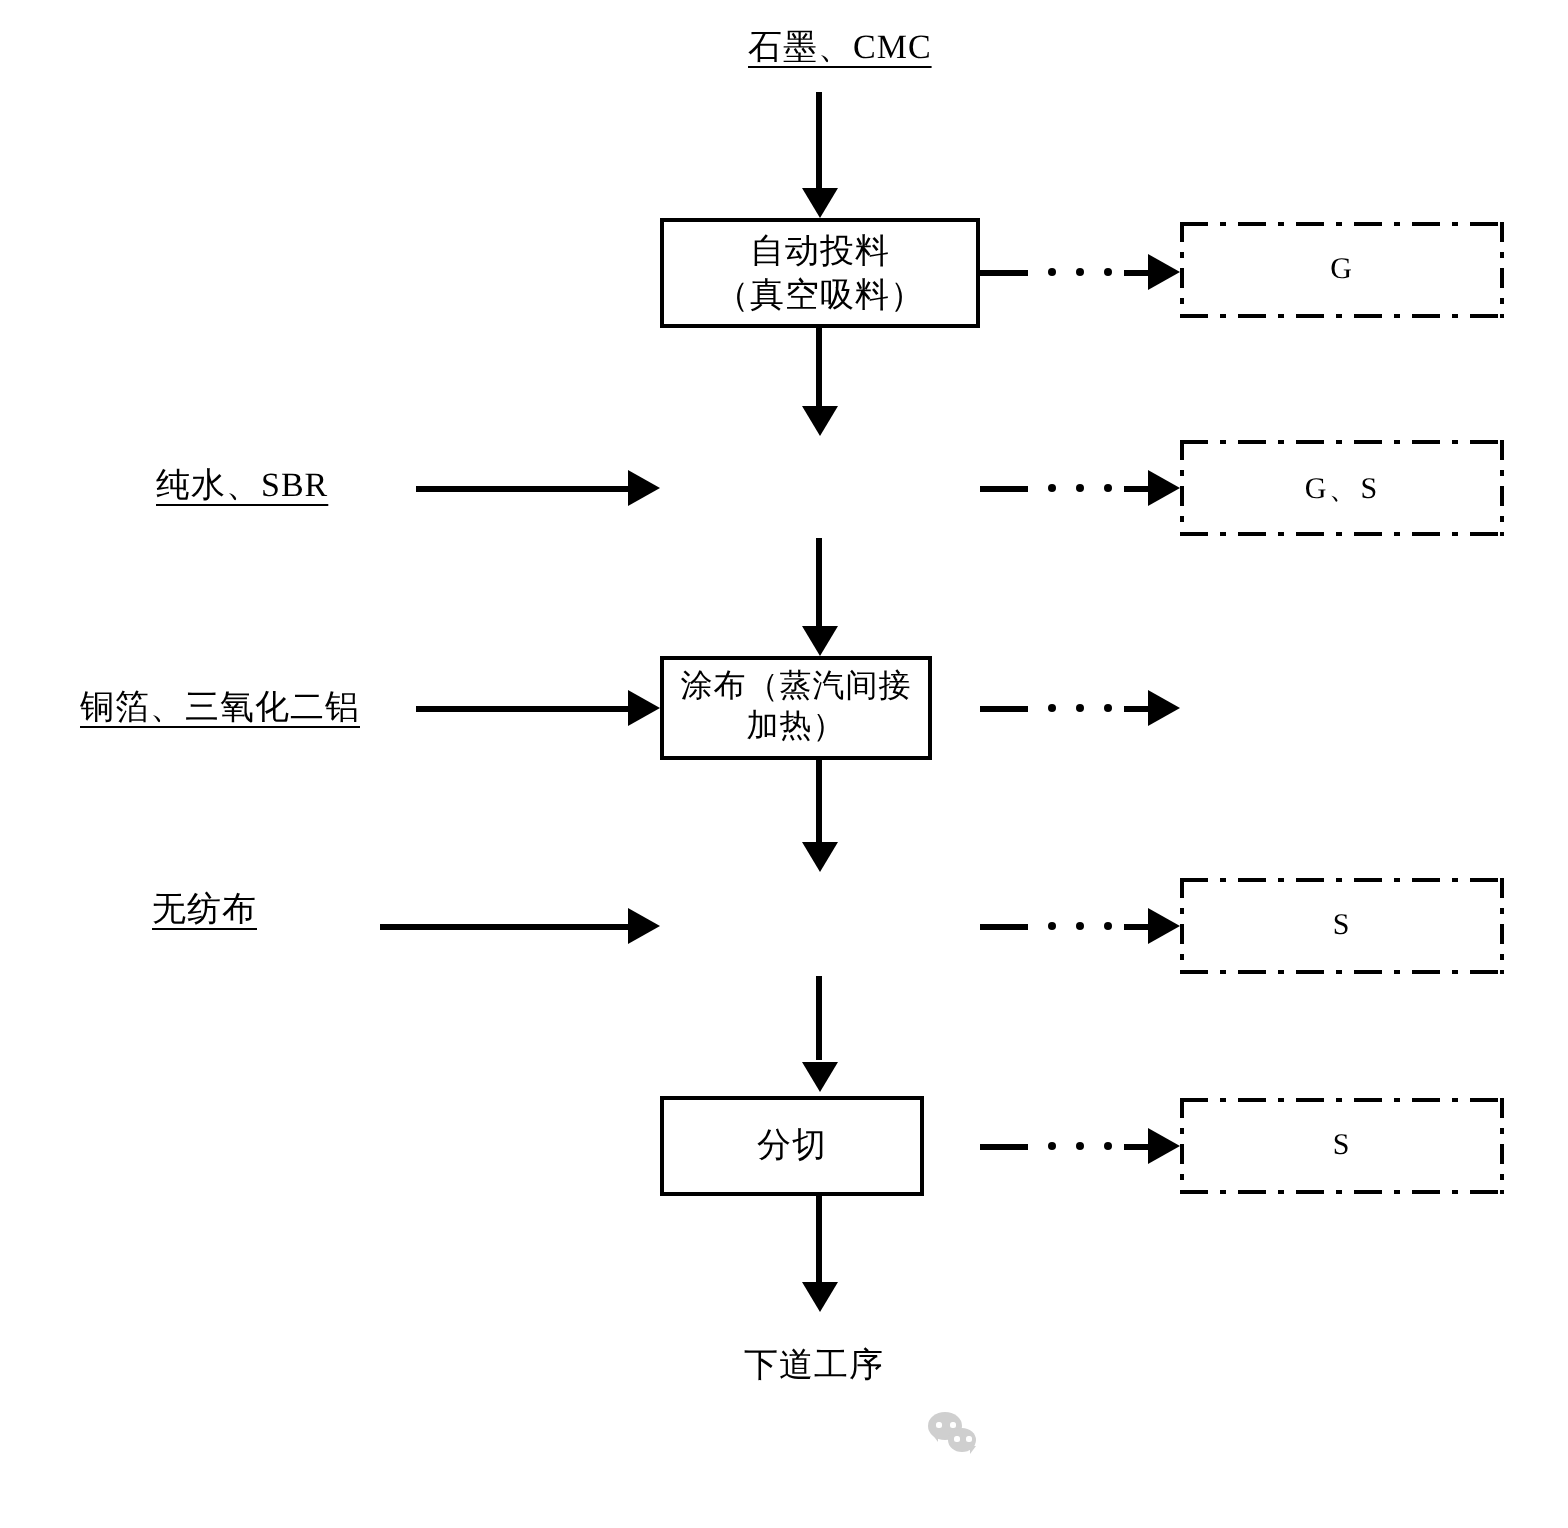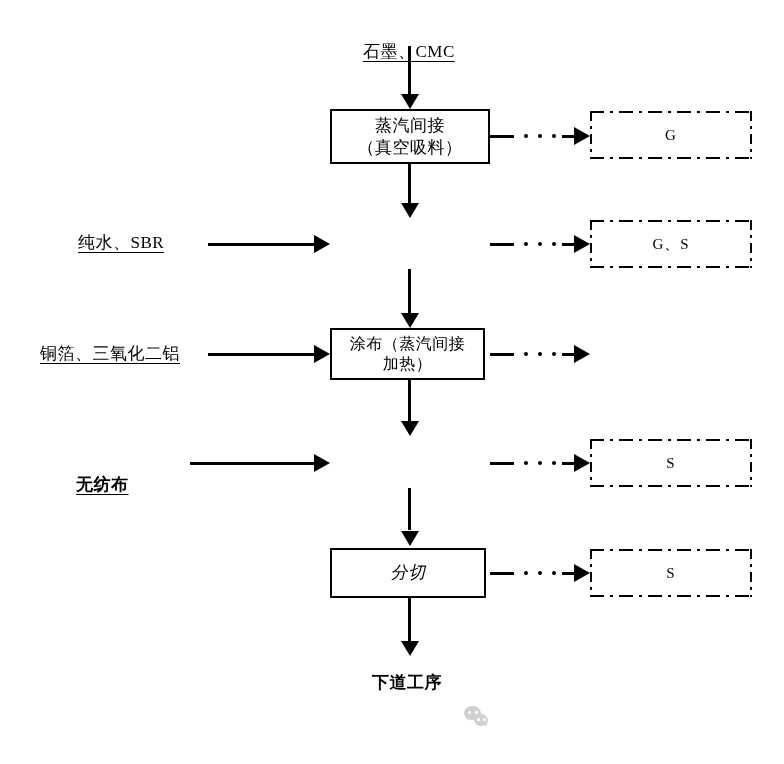--- a/index.html
+++ b/index.html
@@ -176,28 +176,28 @@
     border-top: 4px solid #cfcfcf;
     border-right: 3px solid transparent;
     left: 21px; top: 17px;
   }
 </style>
 </head>
 <body>
 
 <div id="canvas">
 
-  <div class="txt input-label" style="left:363px; top:12px;margin-top:28px;">石墨、CMC</div>
+  <div class="txt input-label" style="left:374px; top:12px;">石墨、CMC</div>
 
   <div class="vline" style="left:408px; top:46px; height:50px;"></div>
   <div class="arrow-down" style="left:401px; top:94px;"></div>
 
   <div class="proc-box" style="left:330px; top:109px; width:160px; height:55px;">
     <div style="display:flex;flex-direction:column;align-items:center;">
-      <span>蒸汽间接</span>
+      <span>自动投料</span>
       <span>（真空吸料）</span>
     </div>
   </div>
 
   <div class="stub" style="left:490px; top:135px; width:24px;"></div>
   <div class="dot" style="left:524px; top:134px;"></div>
   <div class="dot" style="left:538px; top:134px;"></div>
   <div class="dot" style="left:552px; top:134px;"></div>
   <div class="stub" style="left:562px; top:135px; width:14px;"></div>
   <div class="arrow-right" style="left:574px; top:127px;"></div>
@@ -233,39 +233,39 @@
     <span>G、S</span>
   </div>
 
   <div class="vline" style="left:408px; top:269px; height:45px;"></div>
   <div class="arrow-down" style="left:401px; top:313px;"></div>
 
   <div class="txt input-label" style="left:40px; top:342px;">铜箔、三氧化二铝</div>
   <div class="hline" style="left:208px; top:353px; width:110px;"></div>
   <div class="arrow-right" style="left:314px; top:345px;"></div>
 
-  <div class="proc-box" style="left:330px; top:328px; width:155px; height:52px; font-size:16px;">
+  <div class="proc-box" style="left:330px; top:328px; width:136px; height:52px; font-size:16px;">
     <div style="display:flex;flex-direction:column;align-items:center;">
       <span>涂布（蒸汽间接</span>
       <span>加热）</span>
     </div>
   </div>
 
   <div class="stub" style="left:490px; top:353px; width:24px;"></div>
   <div class="dot" style="left:524px; top:352px;"></div>
   <div class="dot" style="left:538px; top:352px;"></div>
   <div class="dot" style="left:552px; top:352px;"></div>
   <div class="stub" style="left:562px; top:353px; width:14px;"></div>
   <div class="arrow-right" style="left:574px; top:345px;"></div>
 
 
   <div class="vline" style="left:408px; top:380px; height:42px;"></div>
   <div class="arrow-down" style="left:401px; top:421px;"></div>
 
-  <div class="txt input-label" style="left:76px; top:473px;font-weight:bold;">无纺布</div>
+  <div class="txt input-label" style="left:76px; top:443px;">无纺布</div>
   <div class="hline" style="left:190px; top:462px; width:128px;"></div>
   <div class="arrow-right" style="left:314px; top:454px;"></div>
 
 
   <div class="stub" style="left:490px; top:462px; width:24px;"></div>
   <div class="dot" style="left:524px; top:461px;"></div>
   <div class="dot" style="left:538px; top:461px;"></div>
   <div class="dot" style="left:552px; top:461px;"></div>
   <div class="stub" style="left:562px; top:462px; width:14px;"></div>
   <div class="arrow-right" style="left:574px; top:454px;"></div>
@@ -274,42 +274,42 @@
     <span class="db-edge db-h db-top"></span>
     <span class="db-edge db-h db-bot"></span>
     <span class="db-edge db-v db-left"></span>
     <span class="db-edge db-v db-right"></span>
     <span>S</span>
   </div>
 
   <div class="vline" style="left:408px; top:488px; height:42px;"></div>
   <div class="arrow-down" style="left:401px; top:531px;"></div>
 
-  <div class="proc-box" style="left:330px; top:548px; width:156px; height:50px;font-style:italic;">
+  <div class="proc-box" style="left:330px; top:548px; width:132px; height:50px;">
     <span>分切</span>
   </div>
 
   <div class="stub" style="left:490px; top:572px; width:24px;"></div>
   <div class="dot" style="left:524px; top:571px;"></div>
   <div class="dot" style="left:538px; top:571px;"></div>
   <div class="dot" style="left:552px; top:571px;"></div>
   <div class="stub" style="left:562px; top:572px; width:14px;"></div>
   <div class="arrow-right" style="left:574px; top:564px;"></div>
 
   <div class="waste-box" style="left:590px; top:549px; width:162px; height:48px;">
     <span class="db-edge db-h db-top"></span>
     <span class="db-edge db-h db-bot"></span>
     <span class="db-edge db-v db-left"></span>
     <span class="db-edge db-v db-right"></span>
     <span>S</span>
   </div>
 
   <div class="vline" style="left:408px; top:598px; height:45px;"></div>
   <div class="arrow-down" style="left:401px; top:641px;"></div>
-  <div class="txt plain-label" style="left:372px; top:671px;font-weight:bold;">下道工序</div>
+  <div class="txt plain-label" style="left:372px; top:671px;">下道工序</div>
 
 
   <div id="watermark" style="left:464px; top:706px;">
     <span class="wx-logo">
       <span class="wx-b1"></span>
       <span class="wx-tail1"></span>
       <span class="wx-eye" style="left:4px; top:5px;"></span>
       <span class="wx-eye" style="left:11px; top:5px;"></span>
       <span class="wx-b2"></span>
       <span class="wx-tail2"></span>

